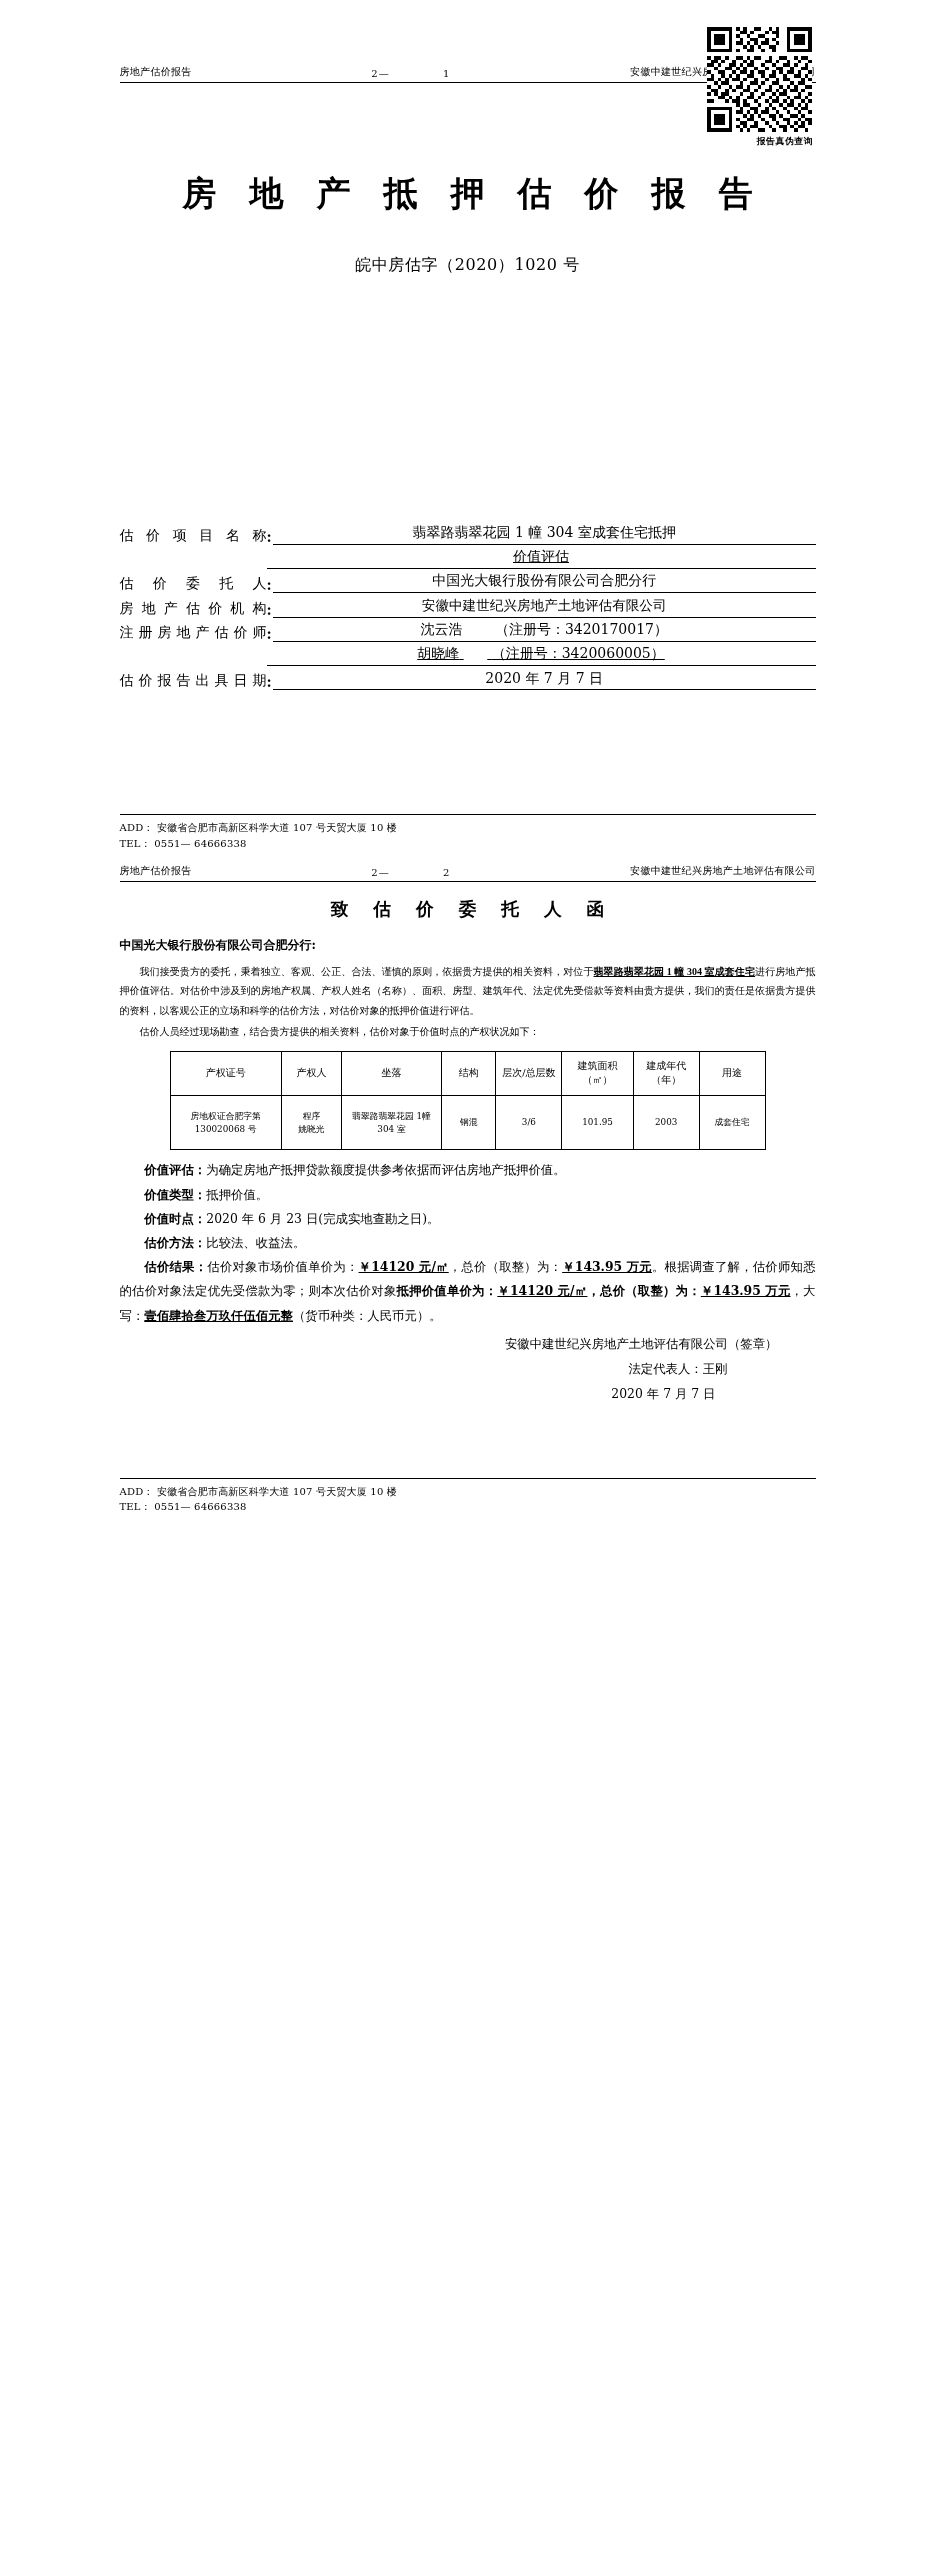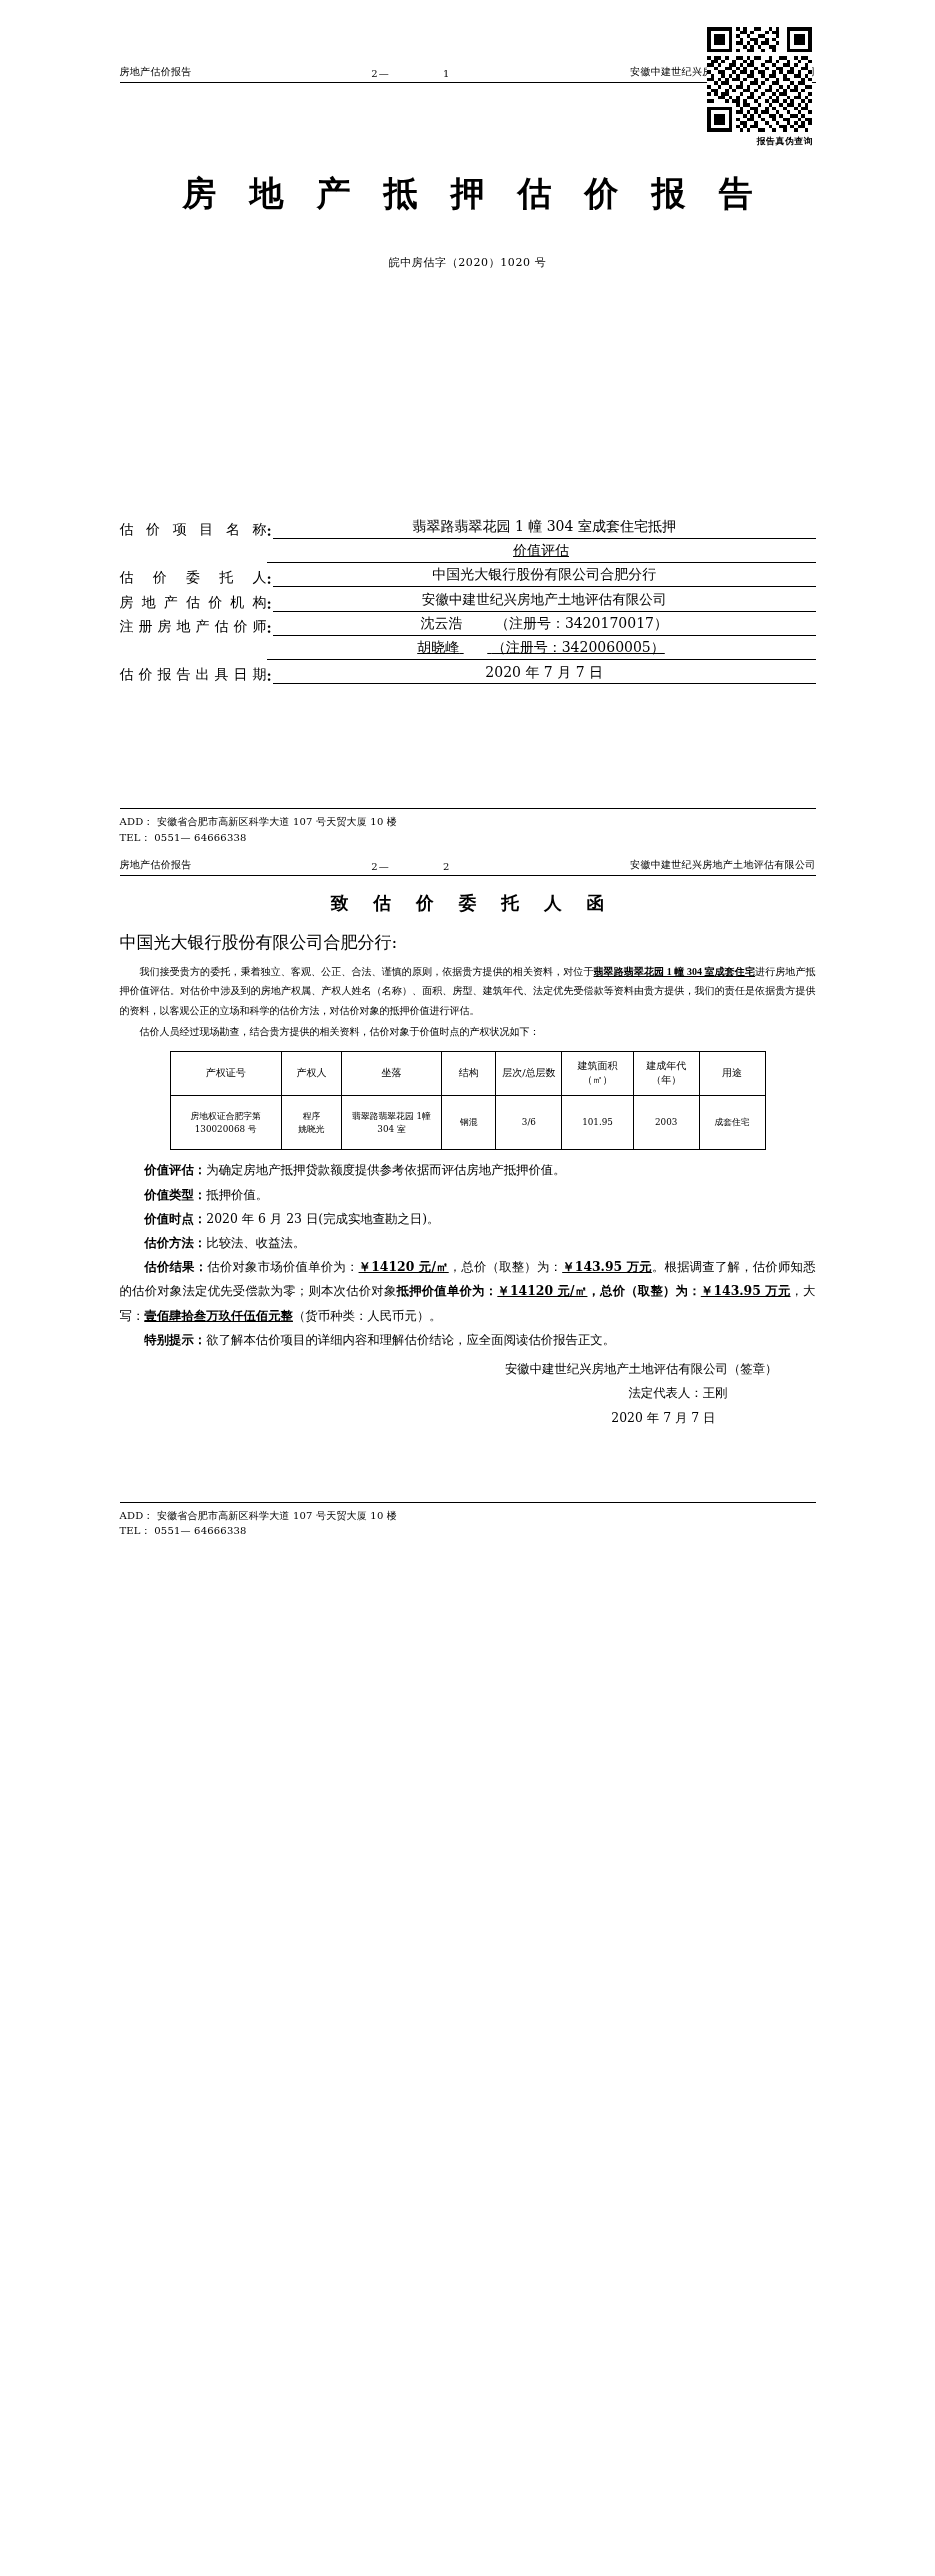--- a/index.html
+++ b/index.html
@@ -76,21 +76,21 @@
     text-align: center;
     font-size: 34px;
     font-weight: bold;
     letter-spacing: 10.6px;
     margin-top: 88px;
     padding-left: 10.6px;
     font-family: "DejaVu Serif", "Liberation Serif", serif;
   }
   .cover-sub {
     text-align: center;
-    font-size: 11px;
+    font-size: 16px;
     margin-top: 38px;
     letter-spacing: 0.6px;
   }
 
   .cover-fields {
     margin-top: 248px;
     font-size: 14px;
   }
   .cf-row {
     display: flex;
@@ -136,22 +136,22 @@
   
   .p2-title {
     text-align: center;
     font-size: 17.7px;
     font-weight: bold;
     letter-spacing: 9.4px;
     margin: 15.3px 0 15.3px 0;
     padding-left: 9.4px;
   }
   .p2-addressee {
-    font-size: 17px;
-    font-weight: normal;
+    font-size: 12px;
+    font-weight: bold;
     margin-bottom: 8.3px;
   }
   .p2-para {
     font-size: 10px;
     line-height: 1.95;
     text-align: justify;
     text-indent: 2em;
     margin: 0 0 1.2px 0;
     font-family: Liberation Serif, serif;
   }
@@ -560,21 +560,20 @@
         </tbody>
       </table>
 
       <p class="lbl-para"><span class="lead">价值评估：</span><span>为确定房地产抵押贷款额度提供参考依据而评估房地产抵押价值。</span></p>
       <p class="lbl-para"><span class="lead">价值类型：</span><span>抵押价值。</span></p>
       <p class="lbl-para"><span class="lead">价值时点：</span><span>2020 年 6 月 23 日(完成实地查勘之日)。</span></p>
       <p class="lbl-para"><span class="lead">估价方法：</span><span>比较法、收益法。</span></p>
 
       <p class="lbl-para"><span class="lead">估价结果：</span><span>估价对象市场价值单价为：</span><b class="u">￥14120 元/㎡</b><span>，总价（取整）为：</span><b class="u">￥143.95 万元</b><span>。根据调查了解，估价师知悉的估价对象法定优先受偿款为零；则本次估价对象</span><b>抵押价值单价为：</b><b class="u">￥14120 元/㎡</b><b>，总价（取整）为：</b><b class="u">￥143.95 万元</b><span>，大写：</span><b class="u">壹佰肆拾叁万玖仟伍佰元整</b><span>（货币种类：人民币元）。</span></p>
 
-      <p class="lbl-para"><span class="lead">特别提示：</span><span>欲了解本估价项目的详细内容和理解估价结论，应全面阅读估价报告正文。</span></p>
 
       <div class="sign-block">
         <div class="sign-line">安徽中建世纪兴房地产土地评估有限公司（签章）</div>
         <div class="sign-line l2">法定代表人：王刚</div>
         <div class="sign-line l3">2020 年 7 月 7 日</div>
       </div>
 
       <div class="spacer-big"></div>
 
       <div class="addr-block">

